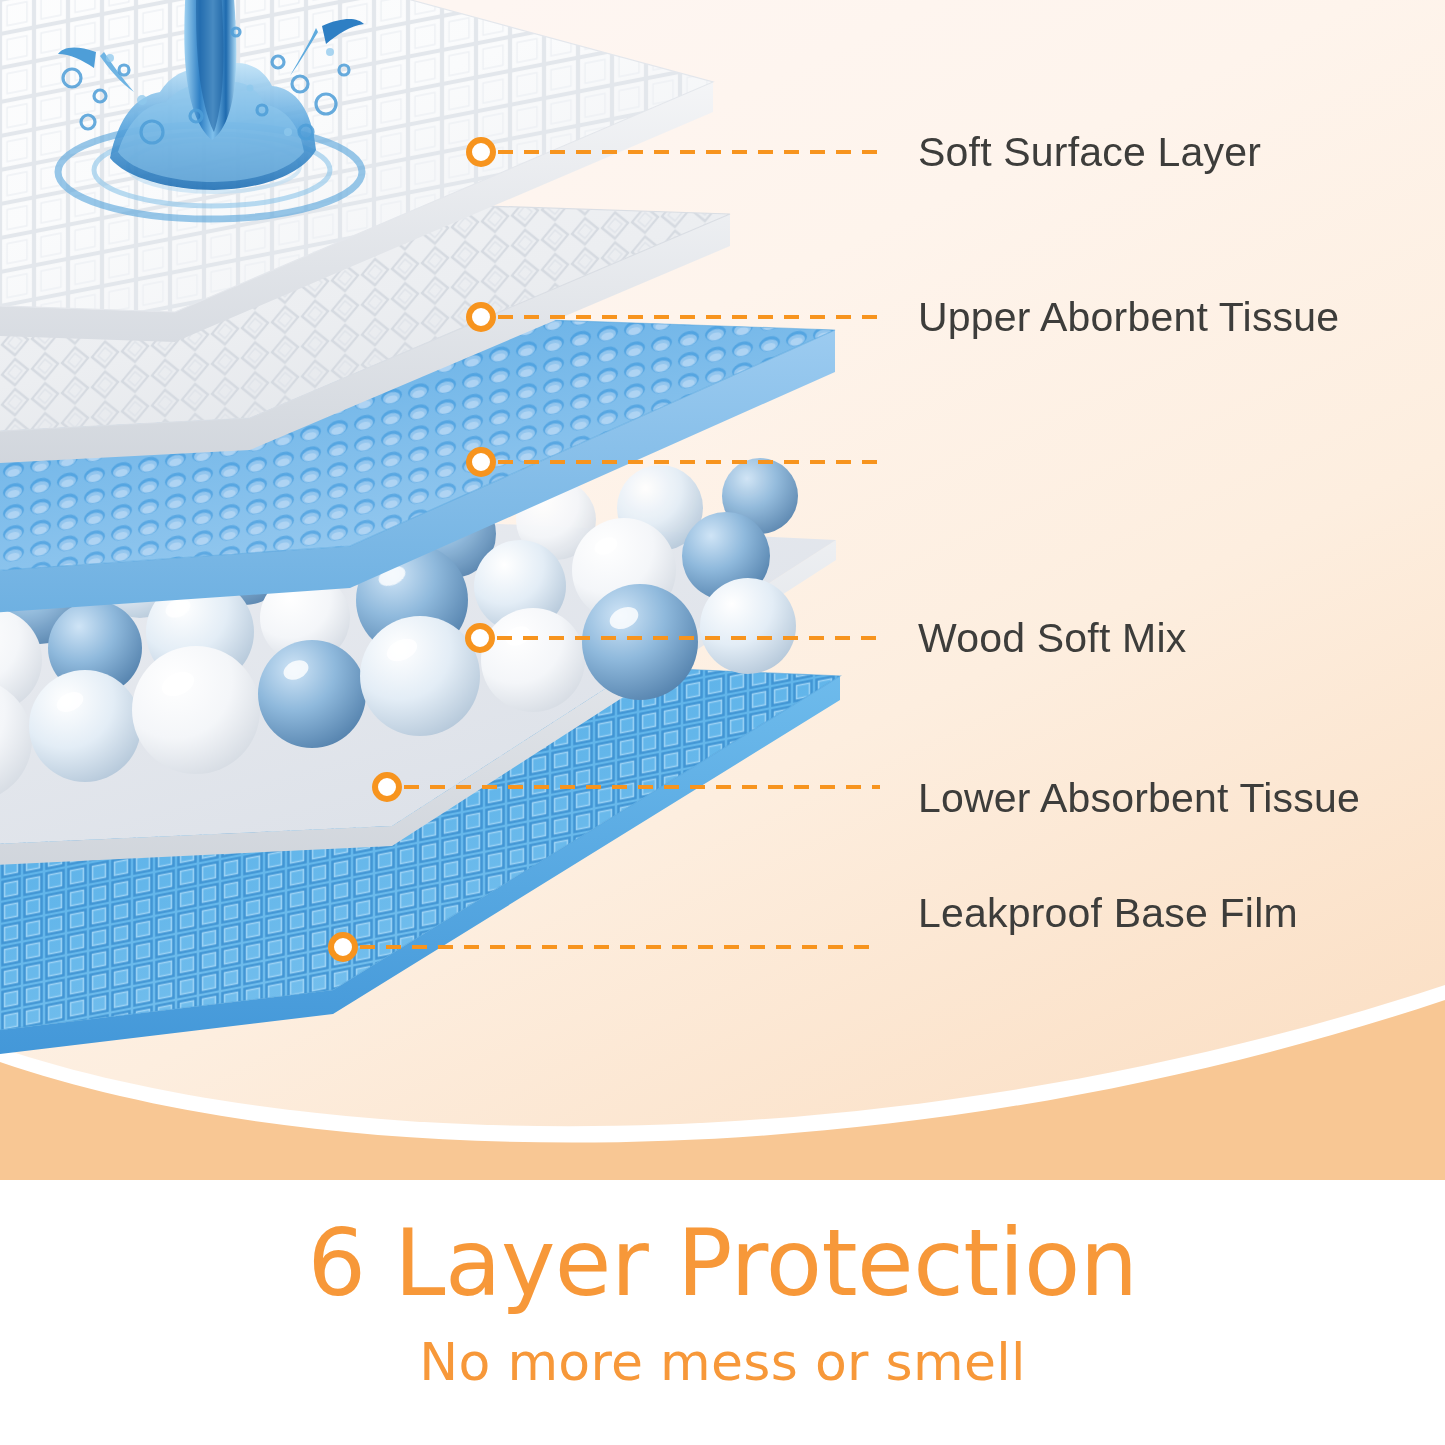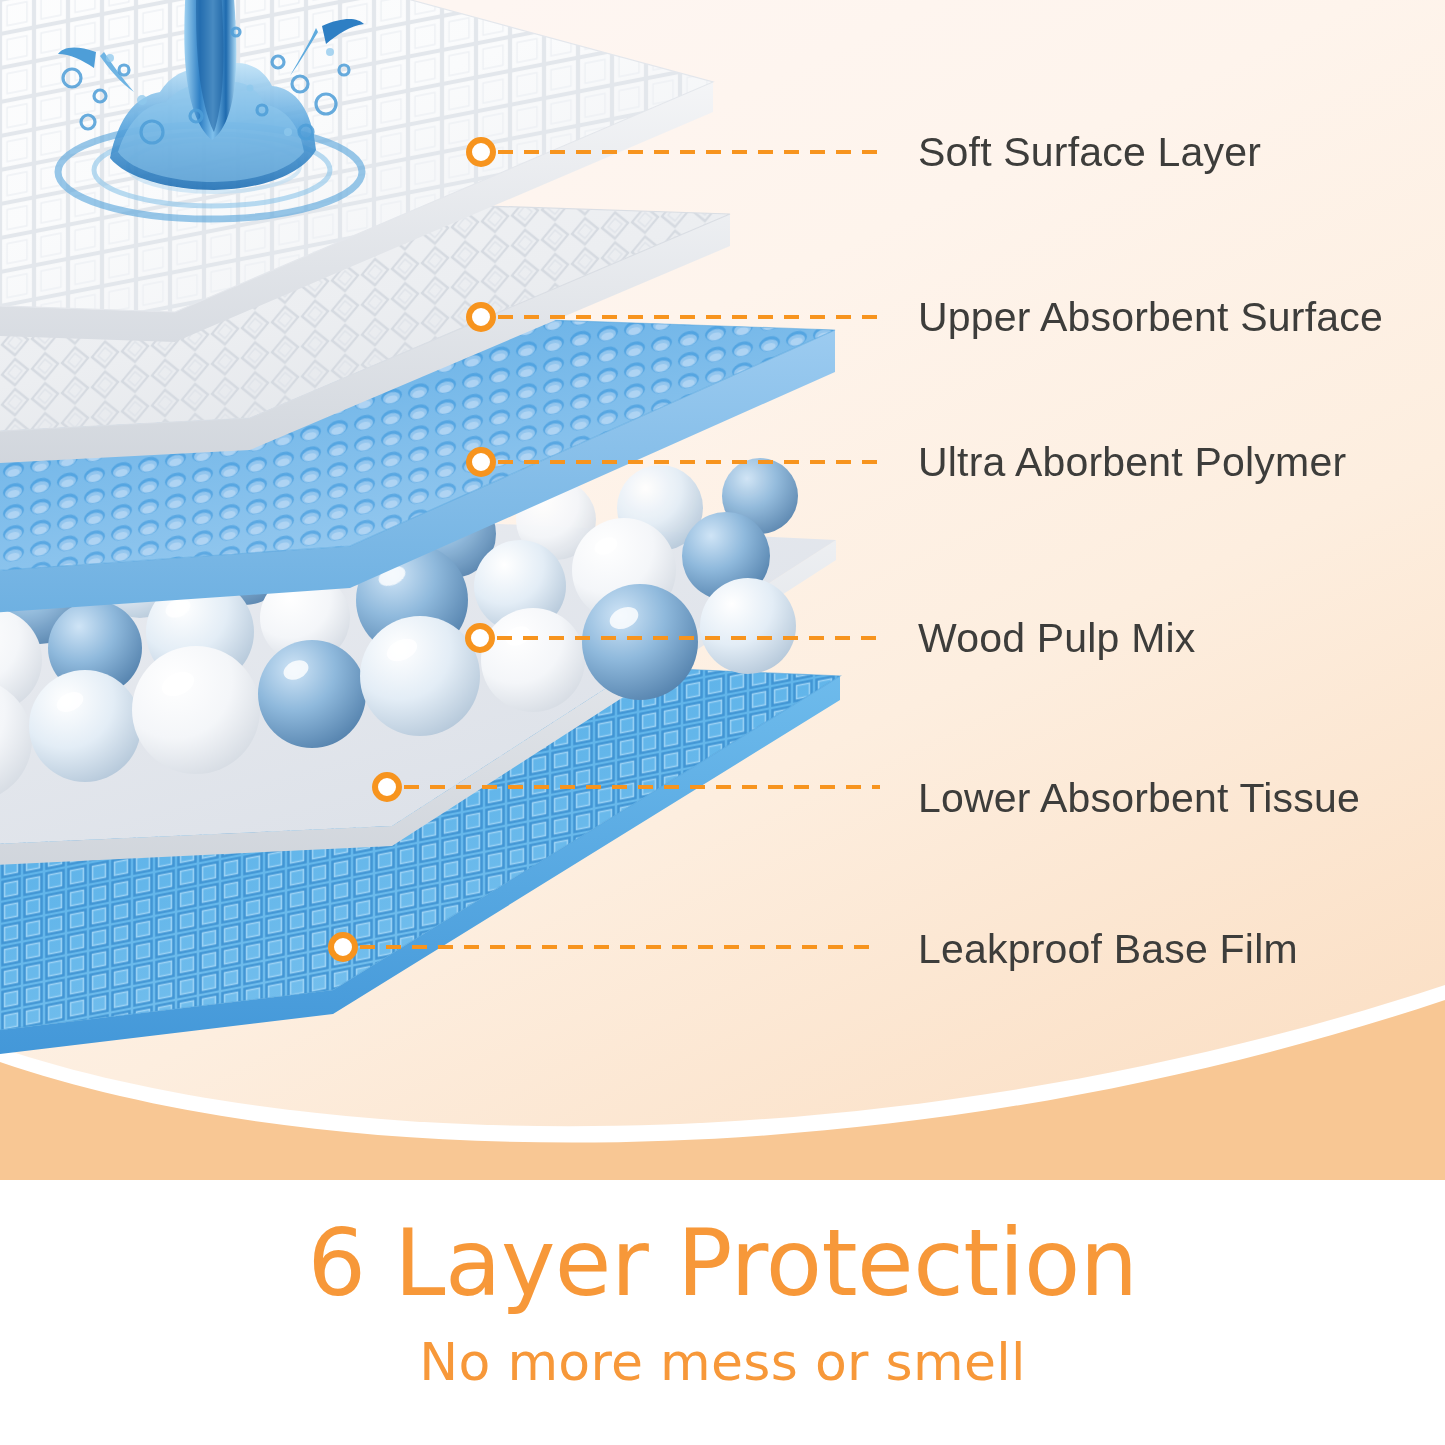--- a/index.html
+++ b/index.html
@@ -329,28 +329,27 @@
           <circle cx="387" cy="787" r="12"></circle>
           <circle cx="343" cy="947" r="12"></circle>
         </g>
       </g>
 
     </g>
   </svg>
 
   <div class="leader-label" style="left:918px;top:152px;">Soft Surface Layer</div>
 
-  <div class="leader-label" style="left:918px;top:317px;">Upper Absorbent Surface</div>
-
-  <div class="leader-label" style="left:918px;top:462px;">Ultra Aborbent Polymer</div>
-
-  <div class="leader-label" style="left:918px;top:638px;">Wood Pulp Mix</div>
+  <div class="leader-label" style="left:918px;top:317px;">Upper Aborbent Tissue</div>
+
+
+  <div class="leader-label" style="left:918px;top:638px;">Wood Soft Mix</div>
 
   <div class="leader-label" style="left:918px;top:787px;margin-top:11px;">Lower Absorbent Tissue</div>
 
-  <div class="leader-label" style="left:918px;top:949px;">Leakproof Base Film</div>
+  <div class="leader-label" style="left:918px;top:913px;">Leakproof Base Film</div>
 
   <div id="bottom-block">
     <div id="headline">6 Layer Protection</div>
     <div id="subheadline">No more mess or smell</div>
   </div>
 
 </div>
 
 </body></html>

